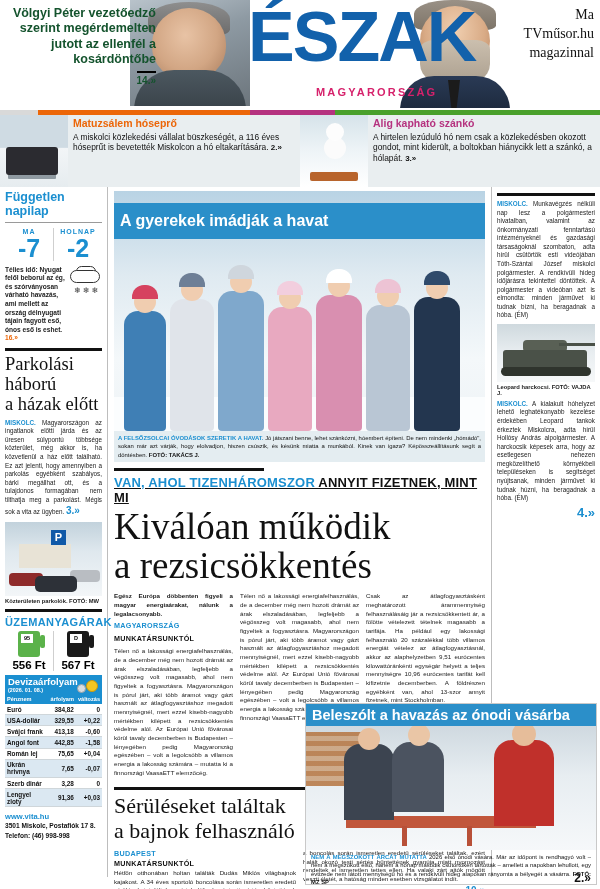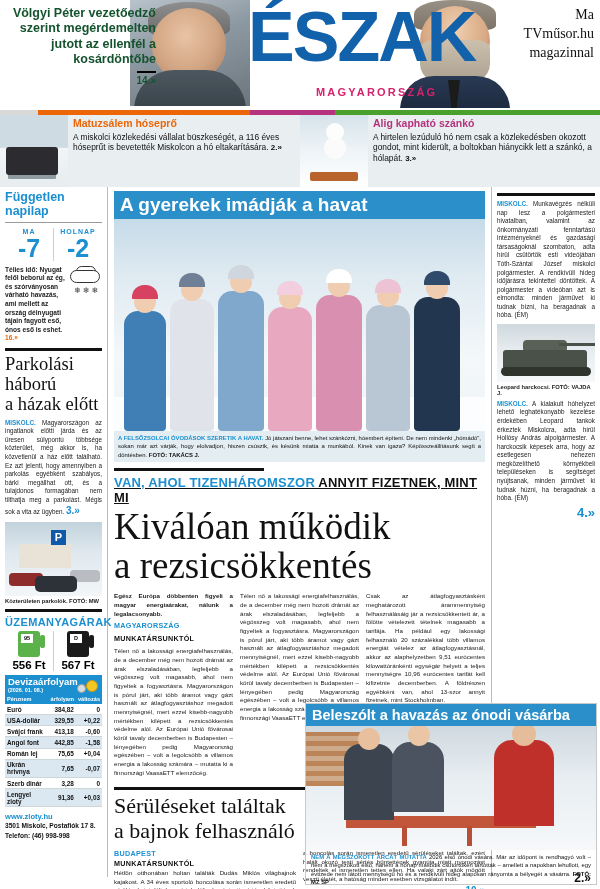--- a/index.html
+++ b/index.html
@@ -200,22 +200,22 @@
   .fx td { padding:1.6px 2px; font-weight:bold; border-bottom:1px solid #cfd6da; color:#111; }
   .fx tr.alt td { background:#dbe8f2; }
 
   .web { color:#1b8fd0; font-weight:bold; font-size:7.6px; margin-top:5px; }
   .addr { font-size:6.6px; font-weight:bold; line-height:1.38; color:#111; }
 
   
   .feature-photo { position:relative; width:100%; height:240px; overflow:hidden;
     background: linear-gradient(#b9d3e4 0%,#dfeaf1 35%,#f4f8fa 70%,#eef3f6 100%); }
   .feature-photo .banner {
-    position:absolute; left:0; top:0; width:100%; padding:3px 6px;
-    background:#2b8fc9; color:#fff; font-weight:bold; font-size:19px; z-index:3;
+    position:absolute; left:0; top:12px; width:100%; padding:9px 6px;
+    background:#2b8fc9; color:#fff; font-weight:bold; font-size:16px; z-index:3;
   }
   .kidrow { position:absolute; bottom:0; left:0; width:100%; height:188px; }
   .kid { position:absolute; bottom:0; border-radius:14px 14px 4px 4px; }
   .kid .head { position:absolute; left:50%; transform:translateX(-50%); top:-20px; width:22px; height:22px; border-radius:50%; background:#f0cdb0; }
   .kid .hat  { position:absolute; left:50%; transform:translateX(-50%); top:-26px; width:26px; height:14px; border-radius:12px 12px 0 0; }
   .snowbank { position:absolute; left:0; bottom:0; width:100%; height:34px; background:#fbfdfe; }
   .feature-cap {
     background:#e4edf1; font-size:5.9px; line-height:1.4; padding:3px 4px; color:#111; text-align:justify;
   }
   .feature-cap .lead { color:#1b8fd0; font-weight:bold; }
@@ -447,21 +447,21 @@
               </tr>
             <tr class="alt">
                 <td>Lengyel zloty</td>
                 <td class="num">91,36</td>
                 <td class="num">+0,03</td>
               </tr>
           </tbody>
         </table>
       </div>
 
-      <div class="web">www.zloty.hu</div>
+      <div class="web">www.vita.hu</div>
       <div class="addr">3501 Miskolc, Postafiók 17 8.</div>
       <div class="addr">Telefon: (46) 998-998</div>
 
     </div>
 
     <div class="col-mid">
 
       <div class="feature-photo">
         <div class="banner">A gyerekek imádják a havat</div>
         <div class="kidrow">

